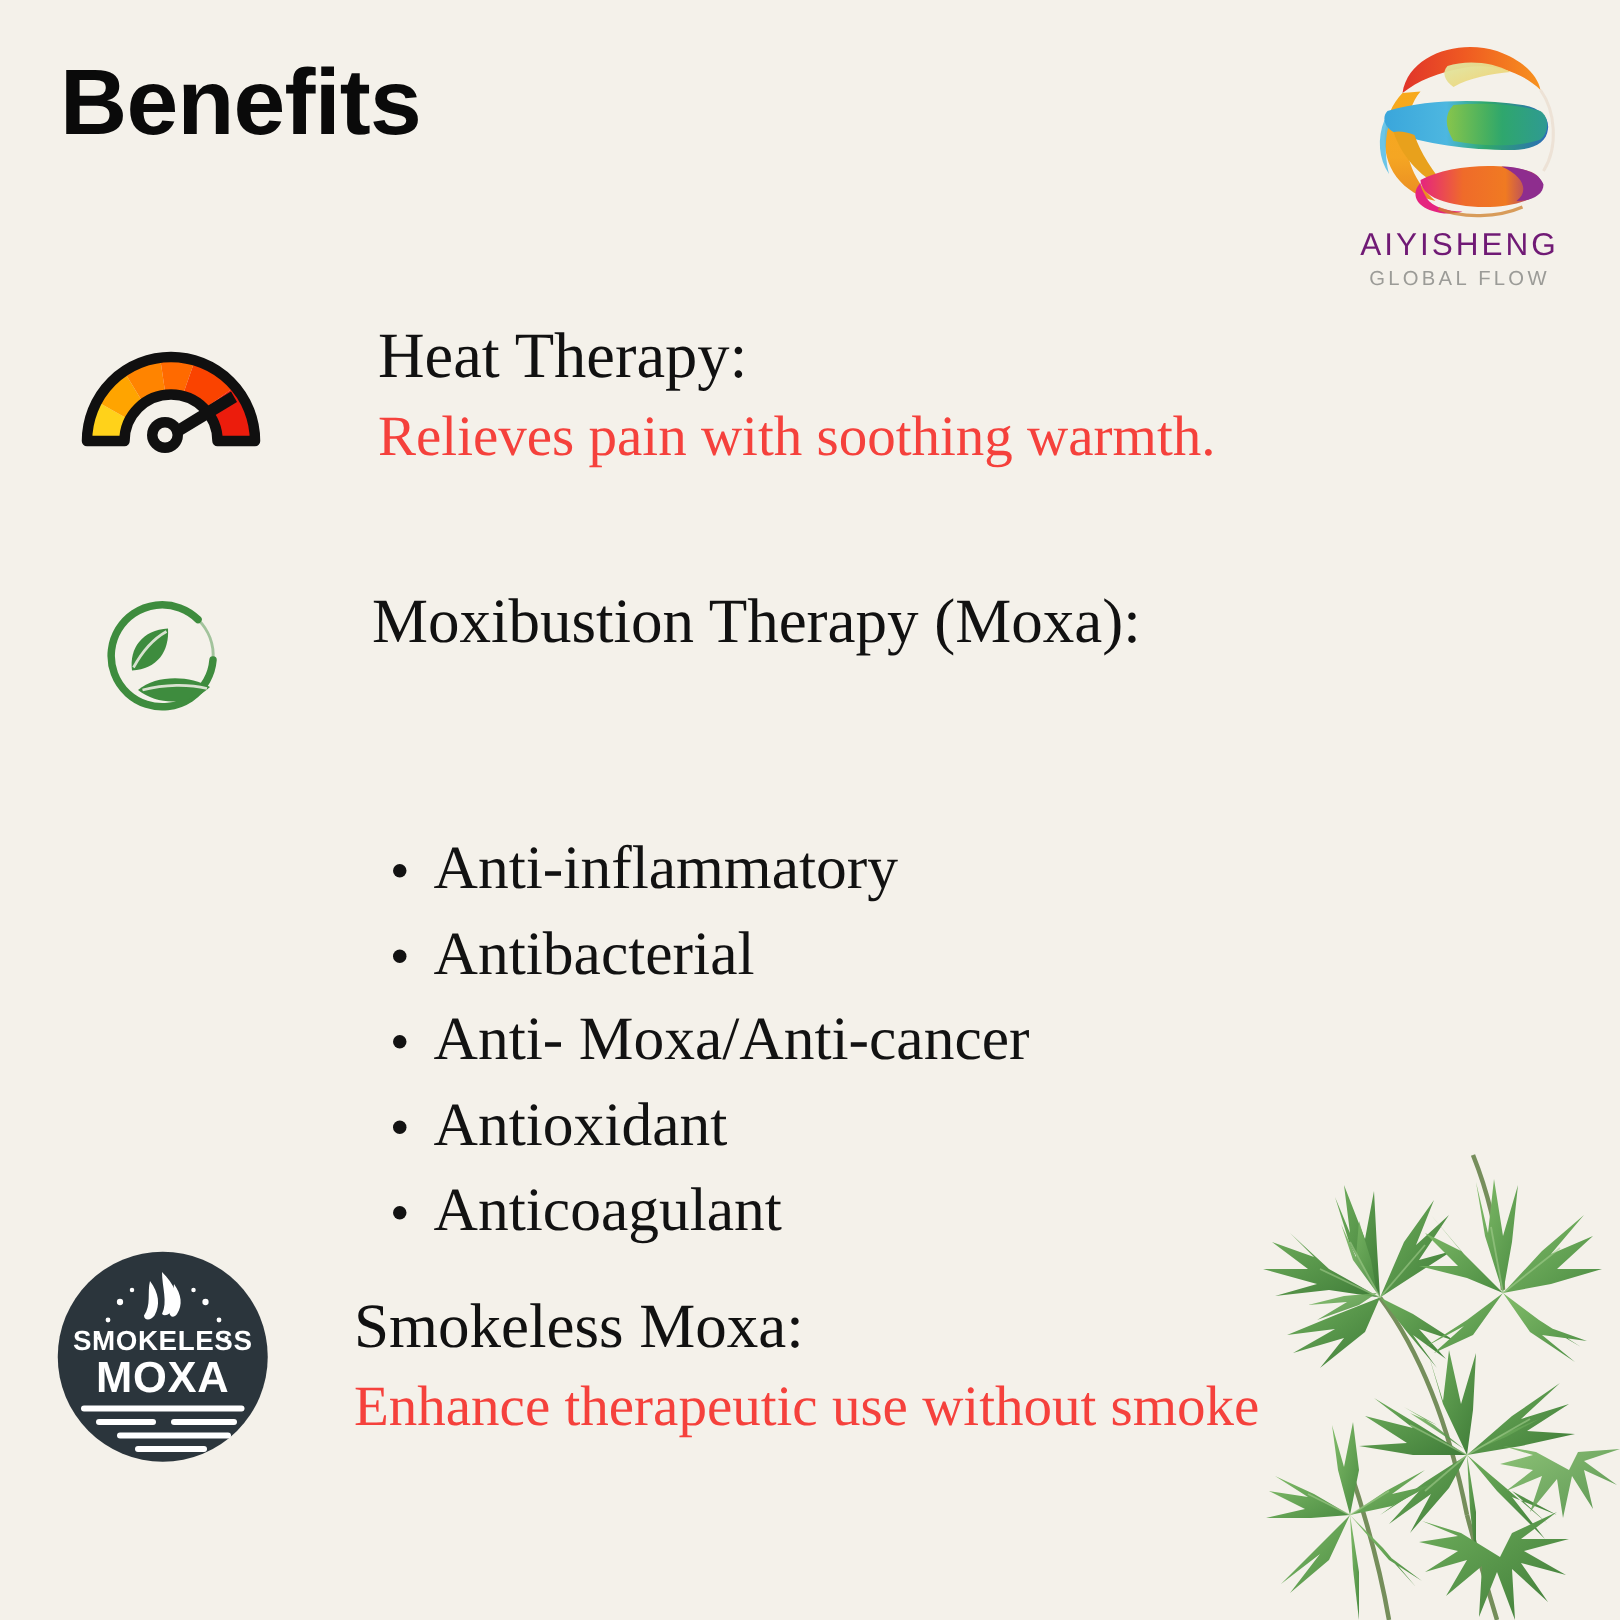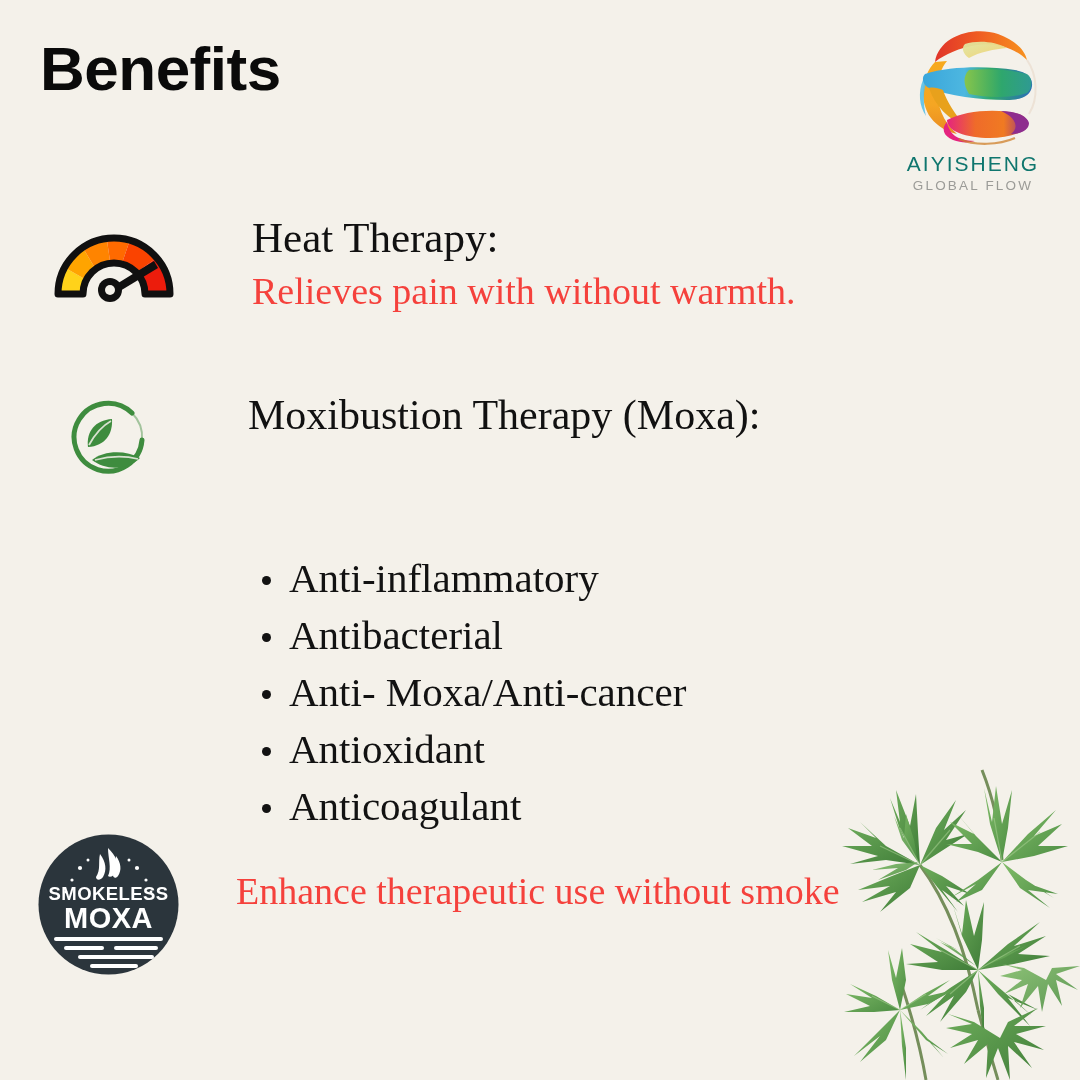--- a/index.html
+++ b/index.html
@@ -45,21 +45,21 @@
   .logo-mark {
     width: 140px;
     height: 132px;
     margin: 0 auto;
     display: block;
   }
   .logo-name {
     font-family: "Liberation Sans", sans-serif;
     font-size: 21px;
     letter-spacing: 2.0px;
-    color: #0f766e;
+    color: #701a75;
     line-height: 1.15;
     margin-top: 2px;
   }
   .logo-tagline {
     font-family: "Liberation Sans", sans-serif;
     font-size: 13.5px;
     letter-spacing: 2.2px;
     color: #9b9b97;
     line-height: 1.2;
     margin-top: 2px;
@@ -247,21 +247,21 @@
 
         <path d="M10 66 A56 56 0 0 1 122 66 L97 66 A31 31 0 0 0 35 66 Z" fill="none" stroke="#101010" stroke-width="7" stroke-linejoin="round"></path>
 
         <path d="M62 60 L106 33 L110 40 L67 66 Z" fill="#101010"></path>
         <circle cx="62" cy="62" r="12" fill="#101010"></circle>
         <circle cx="62" cy="62" r="5" fill="#f4f1ea"></circle>
       </svg>
     </div>
     <div class="text-slot">
       <div class="head-line">Heat Therapy:</div>
-      <div class="sub-line">Relieves pain with without warmth.</div>
+      <div class="sub-line">Relieves pain with soothing warmth.</div>
     </div>
   </div>
 
   <div class="row" id="row-moxa">
     <div class="icon-slot">
       <svg width="86" height="86" viewBox="0 0 86 86">
 
         <path d="M64 13 A34 34 0 1 0 74 40" fill="none" stroke="#3e8c3e" stroke-width="5" stroke-linecap="round"></path>
         <path d="M64 13 A34 34 0 0 1 74 40" fill="none" stroke="#3e8c3e" stroke-width="2" opacity="0.45" stroke-linecap="round"></path>
 
@@ -313,20 +313,21 @@
         <g stroke="#ffffff" stroke-width="4" stroke-linecap="round" fill="none">
           <path d="M20 107 H125"></path>
           <path d="M30 116 H66"></path>
           <path d="M80 116 H120"></path>
           <path d="M44 125 H116"></path>
           <path d="M56 134 H100"></path>
         </g>
       </svg>
     </div>
     <div class="text-slot">
+      <div class="head-line">Smokeless Moxa:</div>
       <div class="sub-line">Enhance therapeutic use without smoke</div>
     </div>
   </div>
 
   <svg class="plant-art" viewBox="0 0 330 430">
     <defs>
       <linearGradient id="lf1" x1="0" y1="0" x2="1" y2="1">
         <stop offset="0%" stop-color="#6fae5c"></stop>
         <stop offset="100%" stop-color="#3f7c38"></stop>
       </linearGradient>

